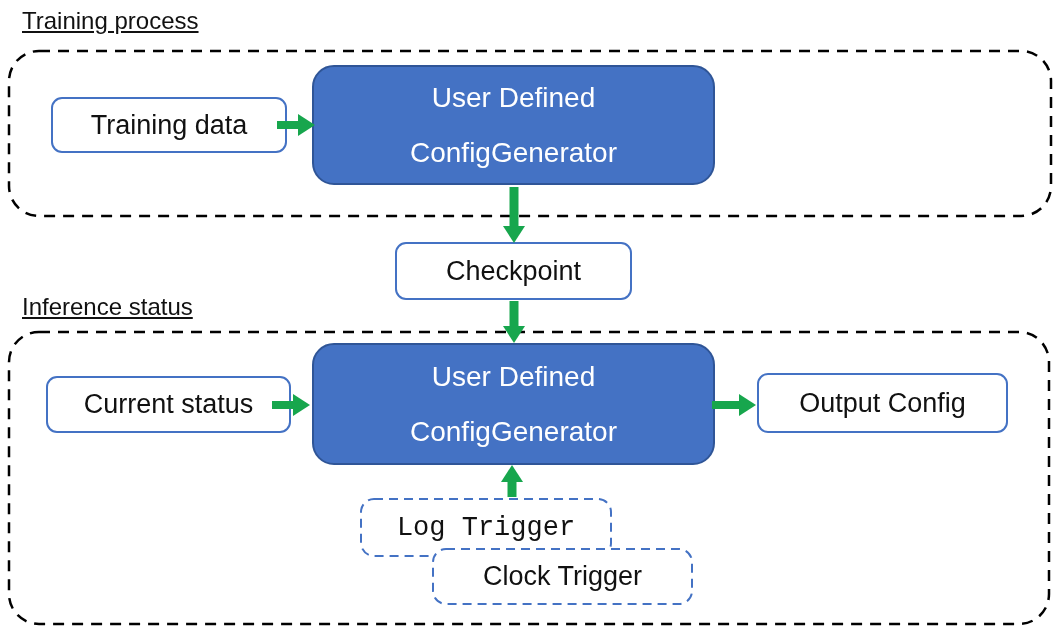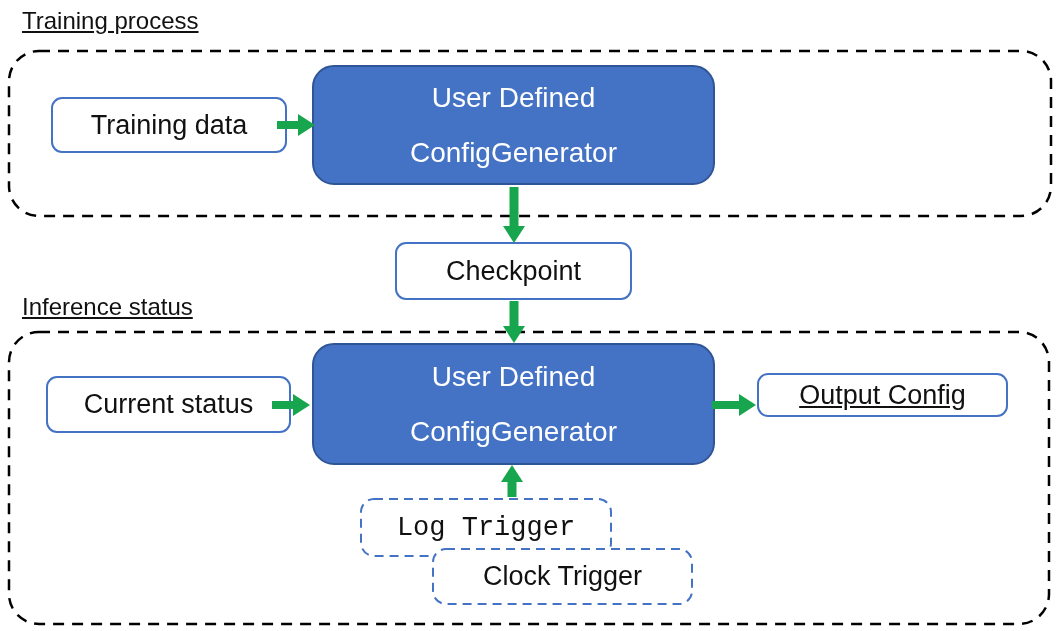--- a/index.html
+++ b/index.html
@@ -103,21 +103,21 @@
 
 <div class="node outline-box" style="left:28px; top:376px; width:245px; height:57px;margin-left:18px;">
   <span>Current status</span>
 </div>
 
 <div class="node blue-box" style="left:312px; top:343px; width:403px; height:122px;">
   <span>User Defined</span>
   <span>ConfigGenerator</span>
 </div>
 
-<div class="node outline-box" style="left:757px; top:373px; width:251px; height:44px;text-decoration:underline;">
+<div class="node outline-box" style="left:757px; top:373px; width:251px; height:60px;">
   <span>Output Config</span>
 </div>
 
 <svg id="fg-layer" class="layer" viewBox="0 0 1057 631">
 
   <rect class="trigger-rect" x="361" y="499" width="250" height="57" rx="13" ry="13"></rect>
   <rect class="trigger-rect" x="433" y="549" width="259" height="55" rx="13" ry="13"></rect>
 
   <g>
     <line class="arrow-line" x1="277" y1="125" x2="298" y2="125" stroke-width="8"></line>

